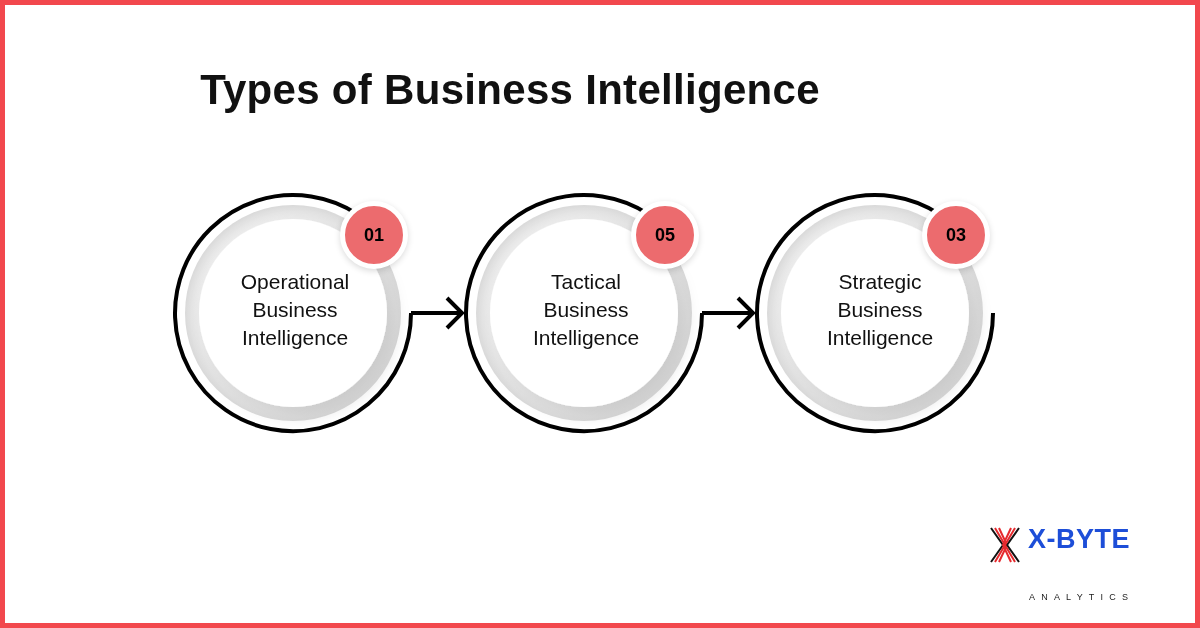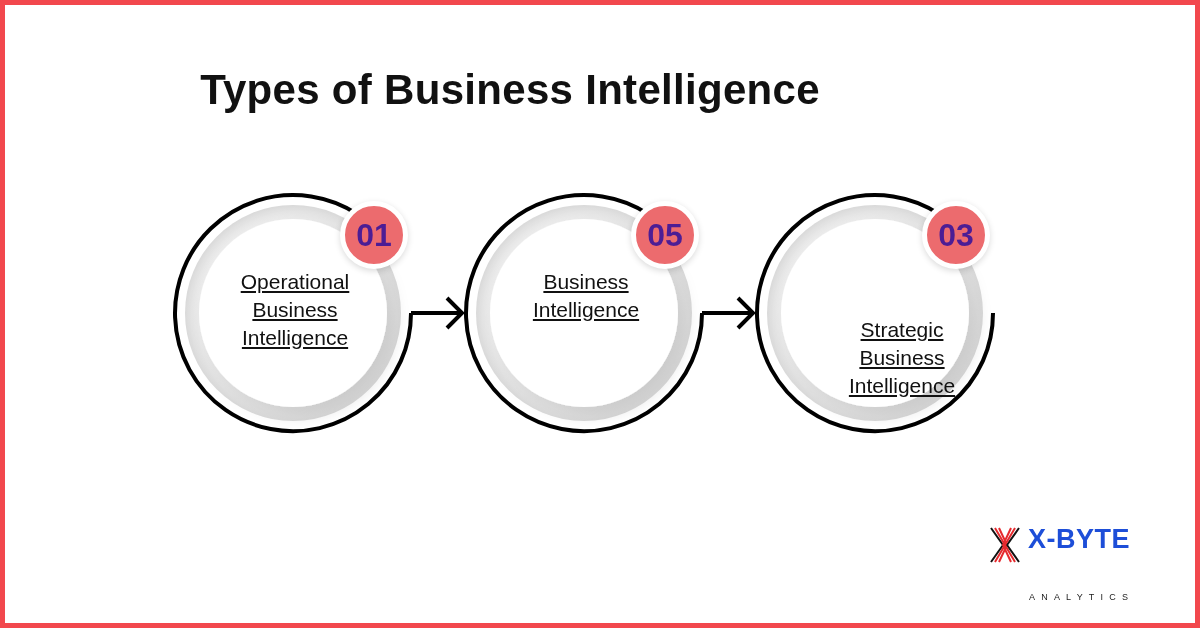--- a/index.html
+++ b/index.html
@@ -1,21 +1,21 @@
 <!DOCTYPE html>
 <html><head>
 <meta charset="utf-8">
 <style>
   html,body{margin:0;padding:0;}
   body{width:1200px;height:628px;overflow:hidden;background:#fff;font-family:"Liberation Sans",sans-serif;}
   .frame{position:absolute;left:0;top:0;width:1200px;height:628px;box-sizing:border-box;border:5px solid #f2484d;background:#fff;}
   .title{position:absolute;left:0;width:1020px;top:66px;text-align:center;font-size:42px;font-weight:bold;color:#111;letter-spacing:0.3px;}
   svg.diagram{position:absolute;left:0;top:0;}
-  .step-text{position:absolute;width:200px;text-align:center;font-size:21px;line-height:28px;color:#111;text-decoration:underline;}
-  .badge{position:absolute;width:58px;height:58px;border-radius:50%;background:#ec6b6e;border:5px solid #fff;box-shadow:0 2px 6px rgba(0,0,0,0.15);color:#4c1d95;font-weight:bold;font-size:32px;display:flex;align-items:center;justify-content:center;}
+  .step-text{position:absolute;width:200px;text-align:center;font-size:21px;line-height:28px;color:#111;}
+  .badge{position:absolute;width:58px;height:58px;border-radius:50%;background:#ec6b6e;border:5px solid #fff;box-shadow:0 2px 6px rgba(0,0,0,0.15);color:#000000;font-weight:bold;font-size:18px;display:flex;align-items:center;justify-content:center;}
   .logo{position:absolute;left:988px;top:526px;width:160px;height:40px;}
   .logo-name{position:absolute;left:40px;top:-2px;font-size:27px;font-weight:bold;color:#1d4ed8;letter-spacing:0.5px;}
   .logo-sub{position:absolute;left:41px;top:26px;font-size:9px;color:#222;letter-spacing:6.2px;margin-top:40px;}
 </style>
 </head>
 <body>
 
 <div class="frame"></div>
 
 <div class="title">Types of Business Intelligence</div>
@@ -57,24 +57,25 @@
 <div class="badge" style="left:340px;top:201px;">01</div>
 <div class="badge" style="left:631px;top:201px;">05</div>
 <div class="badge" style="left:922px;top:201px;">03</div>
 
 <div class="step-text" style="left:195px;top:268px;">
   <div>Operational</div>
   <div>Business</div>
   <div>Intelligence</div>
 </div>
 <div class="step-text" style="left:486px;top:268px;">
+  <div>Tactical</div>
   <div>Business</div>
   <div>Intelligence</div>
 </div>
-<div class="step-text" style="left:802px;top:268px;margin-top:48px;">
+<div class="step-text" style="left:780px;top:268px;">
   <div>Strategic</div>
   <div>Business</div>
   <div>Intelligence</div>
 </div>
 
 <div class="logo">
   <svg width="34" height="38" style="position:absolute;left:0;top:0;">
     <g stroke-width="2" fill="none">
       <path d="M3 2 L15 19 L3 36" stroke="#111"></path>
       <path d="M7 2 L17 19 L7 36" stroke="#e52a2e"></path>

